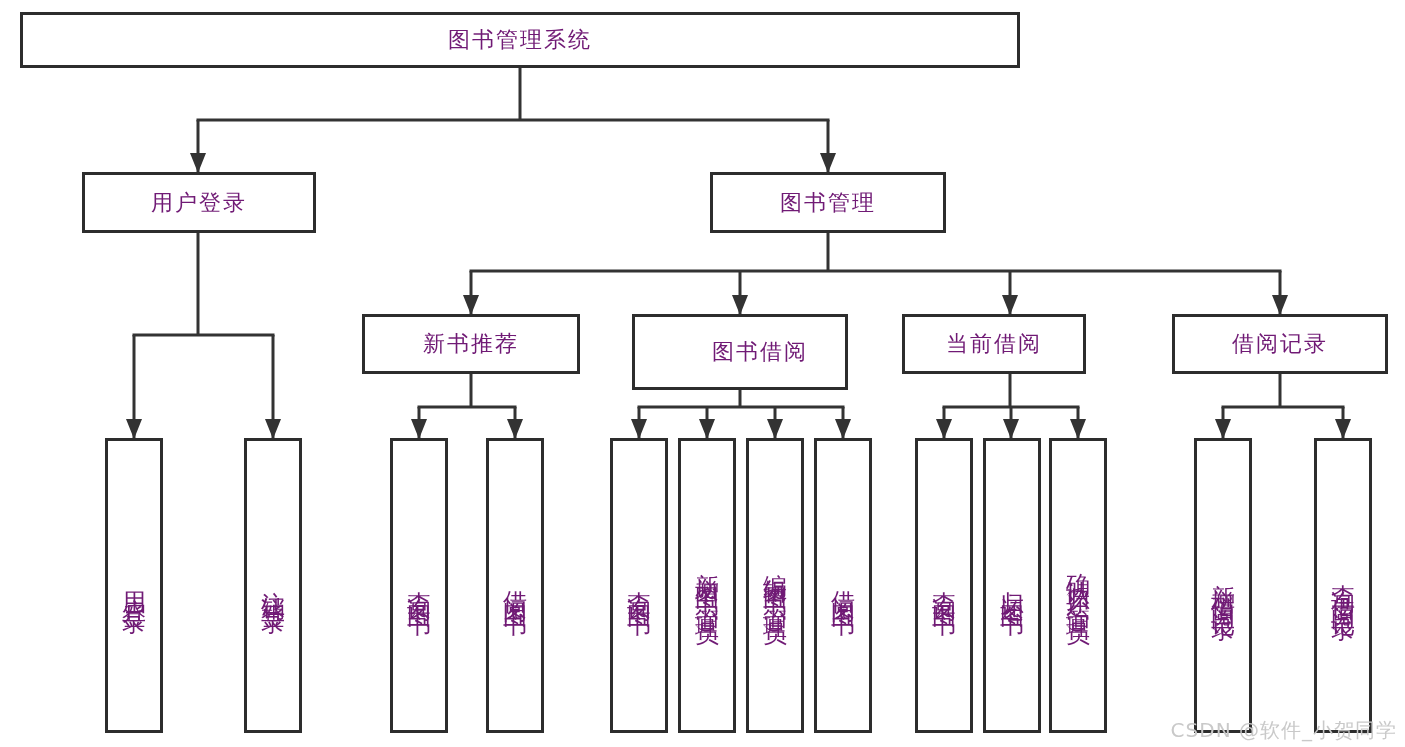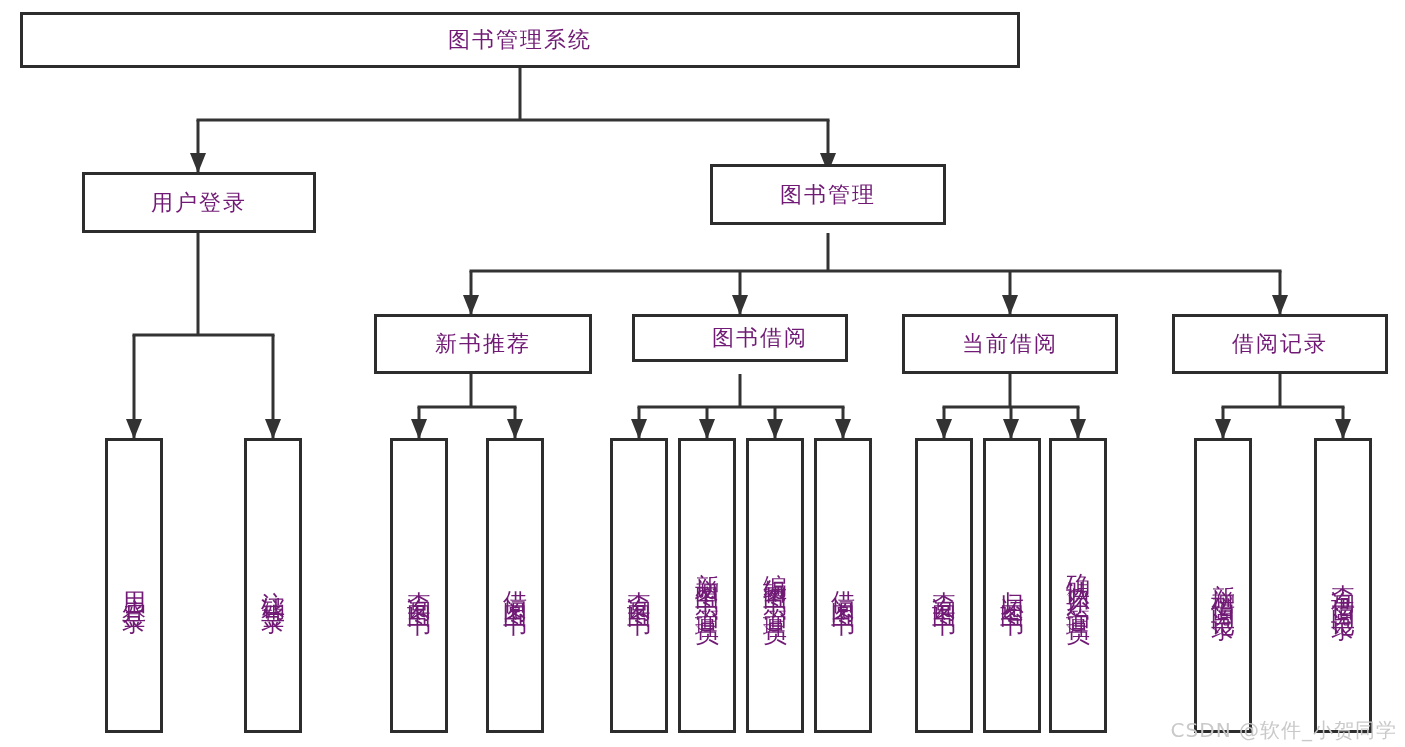--- a/index.html
+++ b/index.html
@@ -105,25 +105,25 @@
       <path d="M1280,374 V407"></path>
       <path d="M1221.5,407 H1344.5"></path>
       <path d="M1223,407 V438" marker-end="url(#arrow)"></path>
       <path d="M1343,407 V438" marker-end="url(#arrow)"></path>
     </g>
   </svg>
 
   <div class="box hbox" style="left:20px; top:12px; width:1000px; height:56px;">图书管理系统</div>
 
   <div class="box hbox" style="left:82px; top:172px; width:234px; height:61px;">用户登录</div>
-  <div class="box hbox" style="left:710px; top:164px; width:236px; height:61px;">图书管理</div>
+  <div class="box hbox" style="left:710px; top:172px; width:236px; height:61px;">图书管理</div>
 
-  <div class="box hbox" style="left:374px; top:314px; width:218px; height:60px;">新书推荐</div>
-  <div class="box hbox" style="left:632px; top:314px; width:216px; height:48px;padding-left:40px;">图书借阅</div>
-  <div class="box hbox" style="left:902px; top:314px; width:216px; height:60px;">当前借阅</div>
+  <div class="box hbox" style="left:362px; top:314px; width:218px; height:60px;">新书推荐</div>
+  <div class="box hbox" style="left:632px; top:314px; width:216px; height:76px;padding-left:40px;">图书借阅</div>
+  <div class="box hbox" style="left:902px; top:314px; width:184px; height:60px;">当前借阅</div>
   <div class="box hbox" style="left:1172px; top:314px; width:216px; height:60px;">借阅记录</div>
 
   <div class="box vbox" style="left:105px; top:438px; width:58px; height:295px;">
     <span class="vtext">用户登录</span>
   </div>
   <div class="box vbox" style="left:244px; top:438px; width:58px; height:295px;">
     <span class="vtext">注销登录</span>
   </div>
 
   <div class="box vbox" style="left:390px; top:438px; width:58px; height:295px;">

